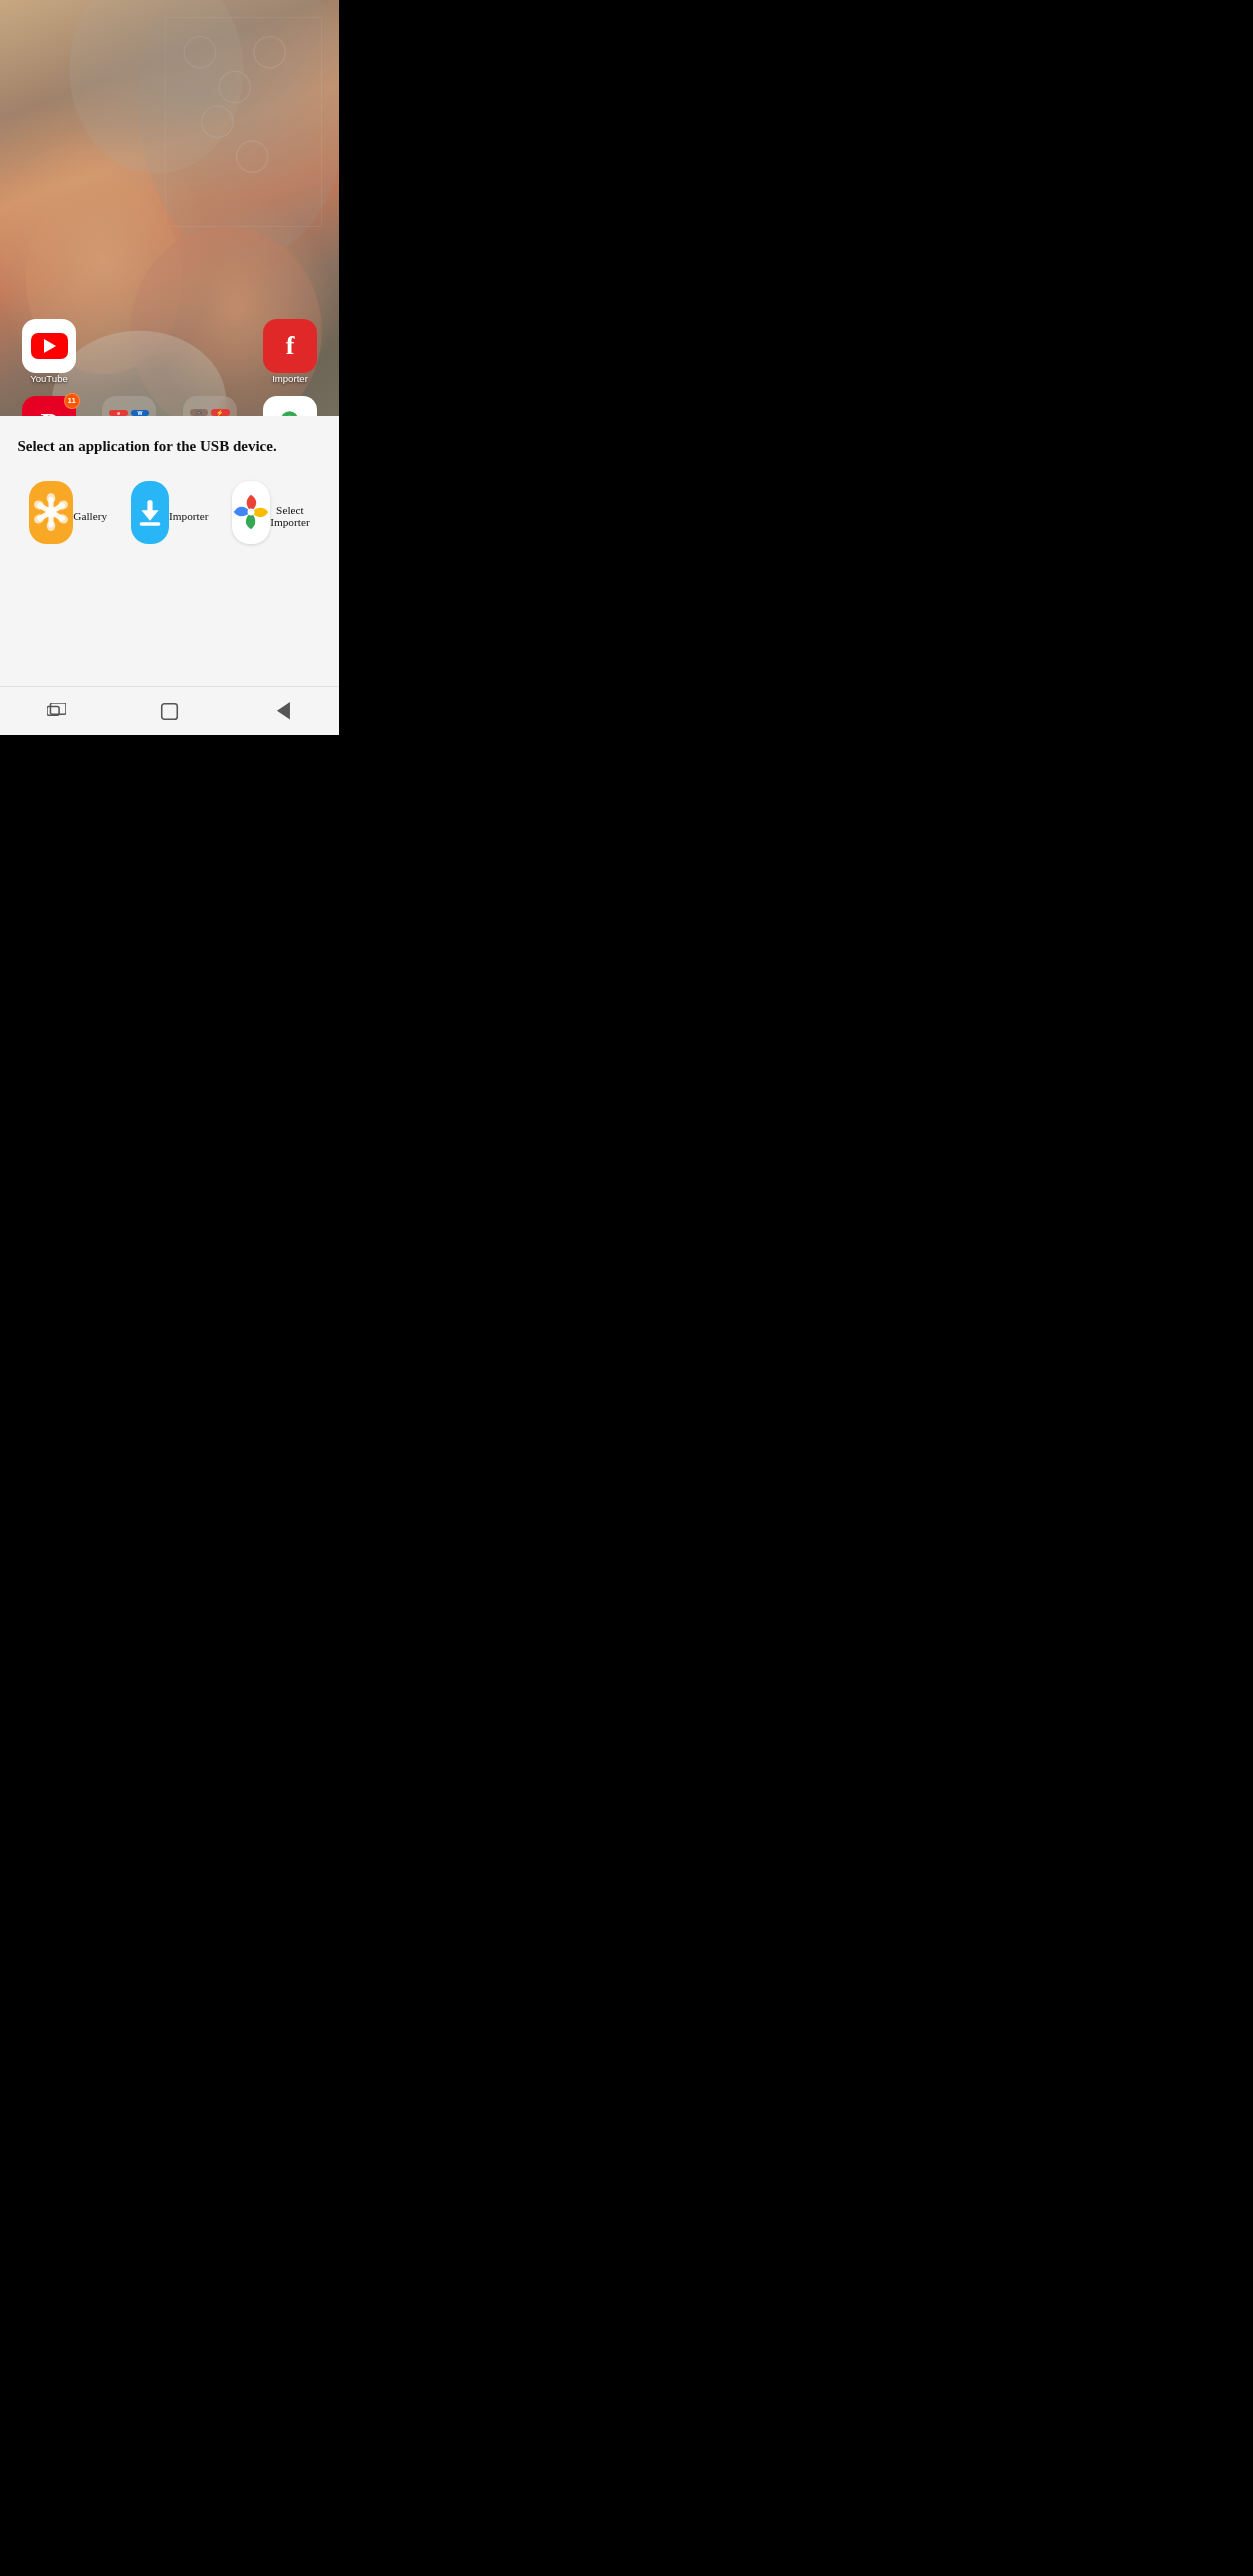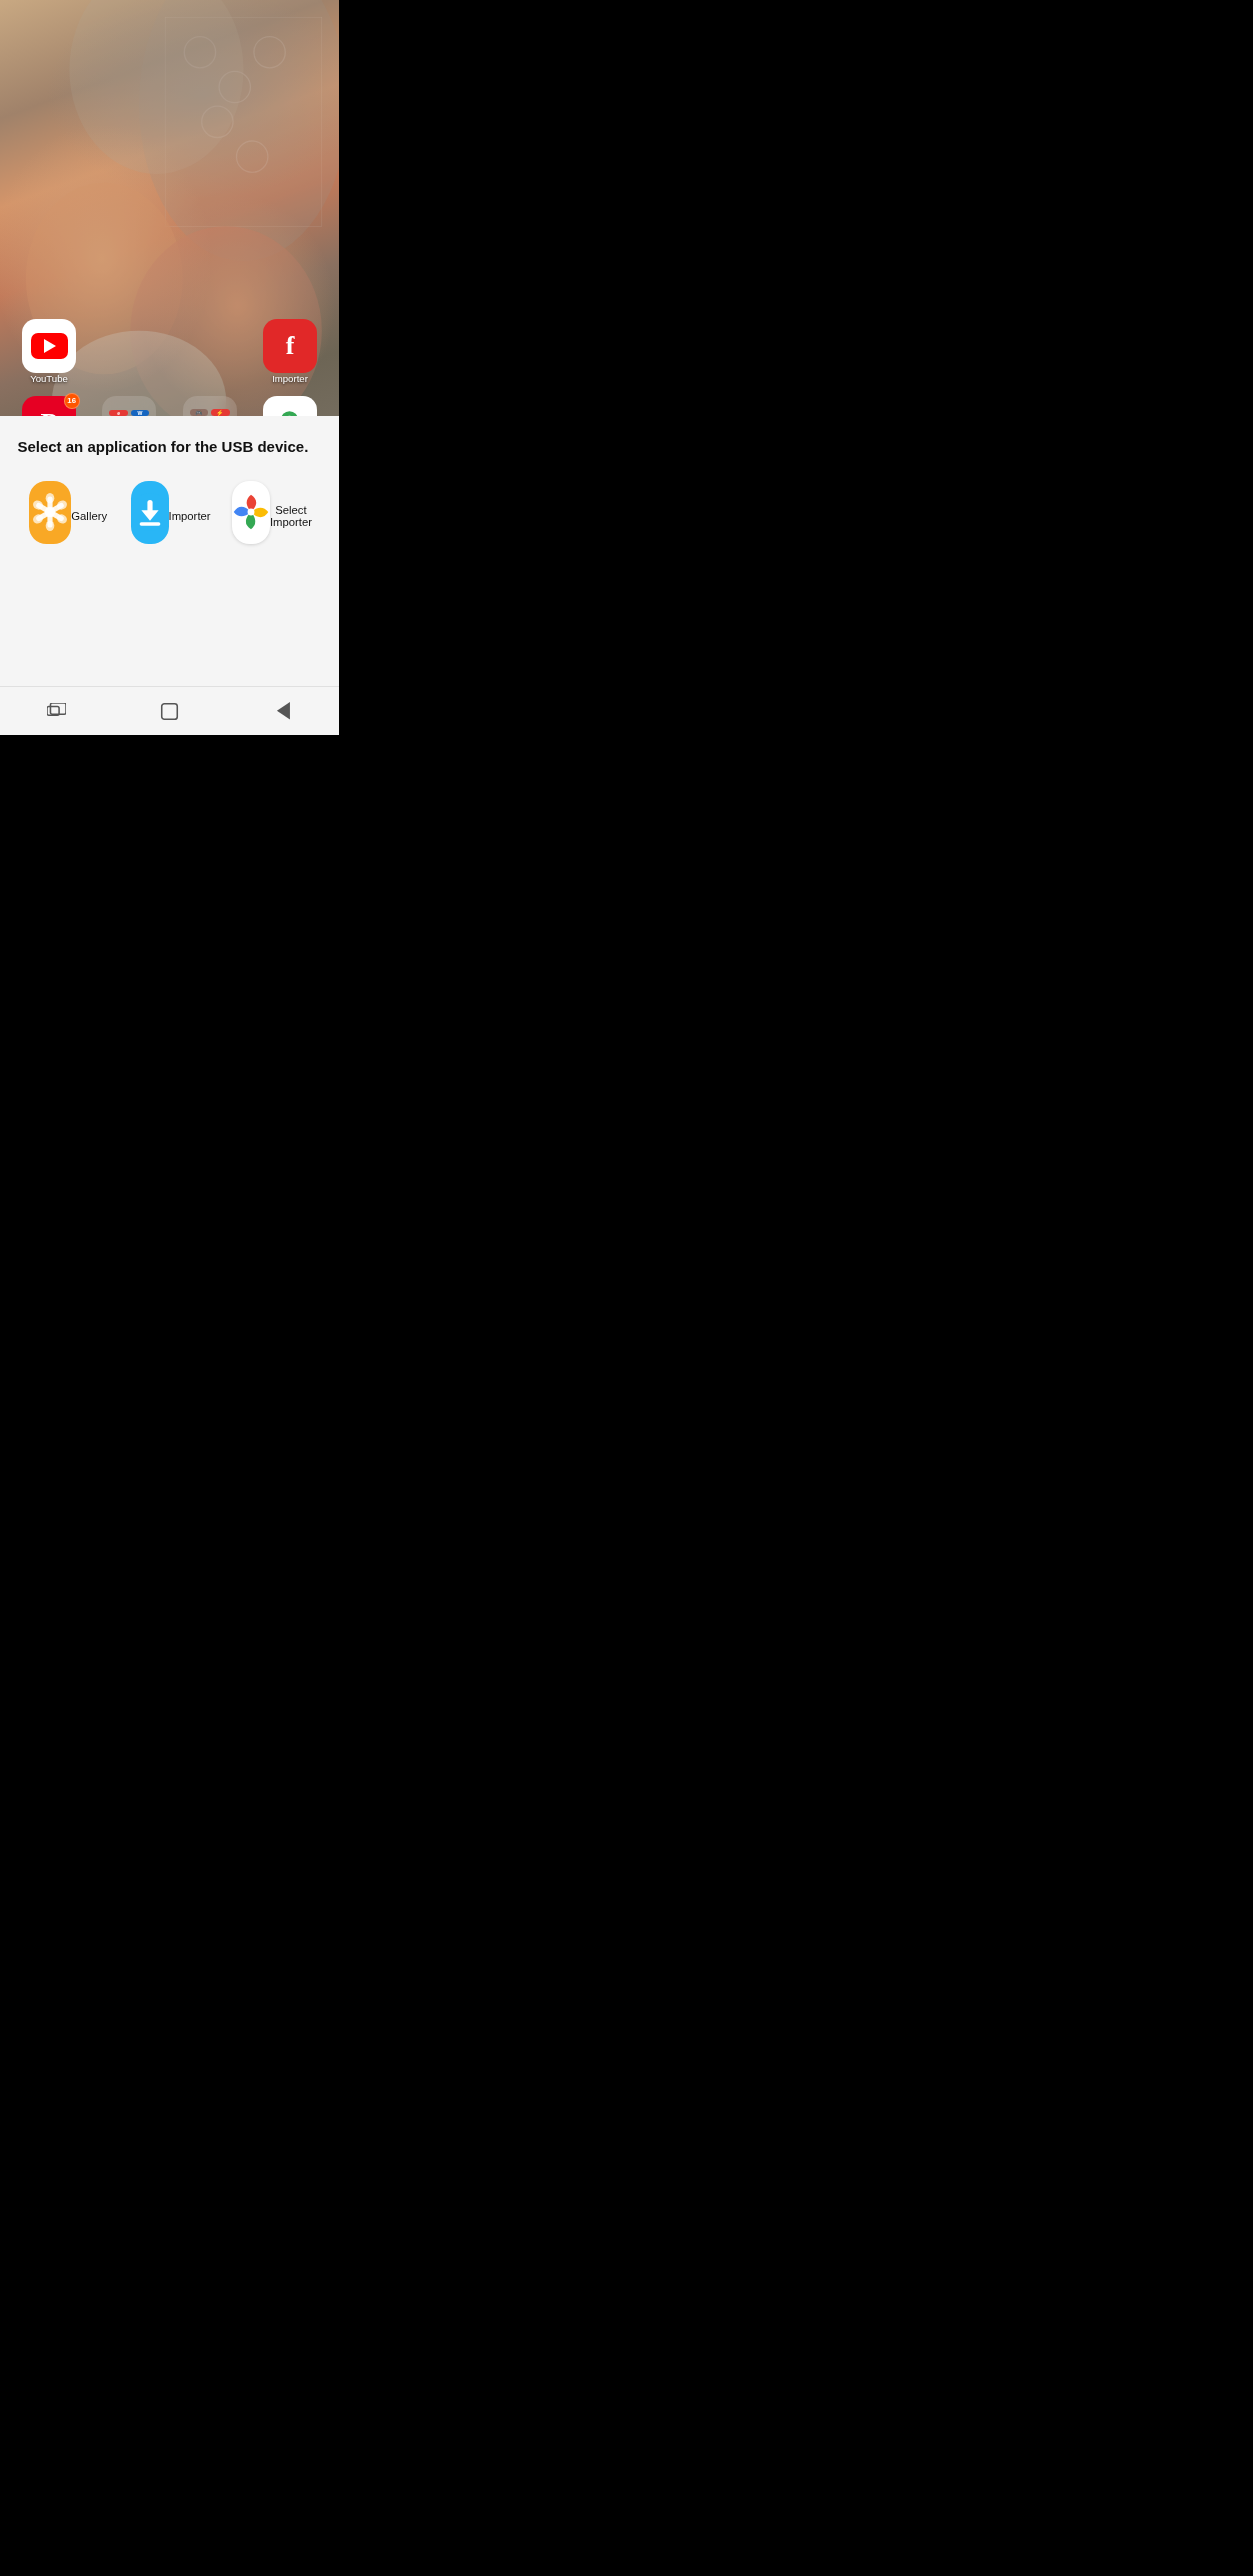--- a/index.html
+++ b/index.html
@@ -187,20 +187,21 @@
 
     
     .usb-sheet {
       position: absolute;
       bottom: 49px;
       left: 0; right: 0;
       background: #f5f5f5;
       border-radius: 0;
       padding: 21px 17.4px 17.4px;
       min-height: 270px;
+      font-family: Liberation Serif, serif;
     }
 
     .usb-title {
       font-size: 15px;
       font-weight: 700;
       color: #111;
       margin-bottom: 24.4px;
       line-height: 1.3;
     }
 
@@ -314,21 +315,21 @@
         <div class="icon-flipboard app-icon-wrap">
           <span class="flip-f">f</span>
         </div>
         <span class="app-label">Importer</span>
       </div>
     </div>
 
     <div class="app-row">
       <div class="app-item">
         <div class="icon-pinterest app-icon-wrap">
-          <span class="pin-badge">16</span>
+          <span class="pin-badge">11</span>
           <span class="pin-p">P</span>
         </div>
         <span class="app-label">Pinterest</span>
       </div>
 
       <div class="app-item">
         <div class="icon-folder app-icon-wrap">
 
           <div class="mini-icon" style="background:#e53935;border-radius:3.5px;">
             <span style="color:#fff;font-size:5.2px;font-weight:bold;">e</span>

